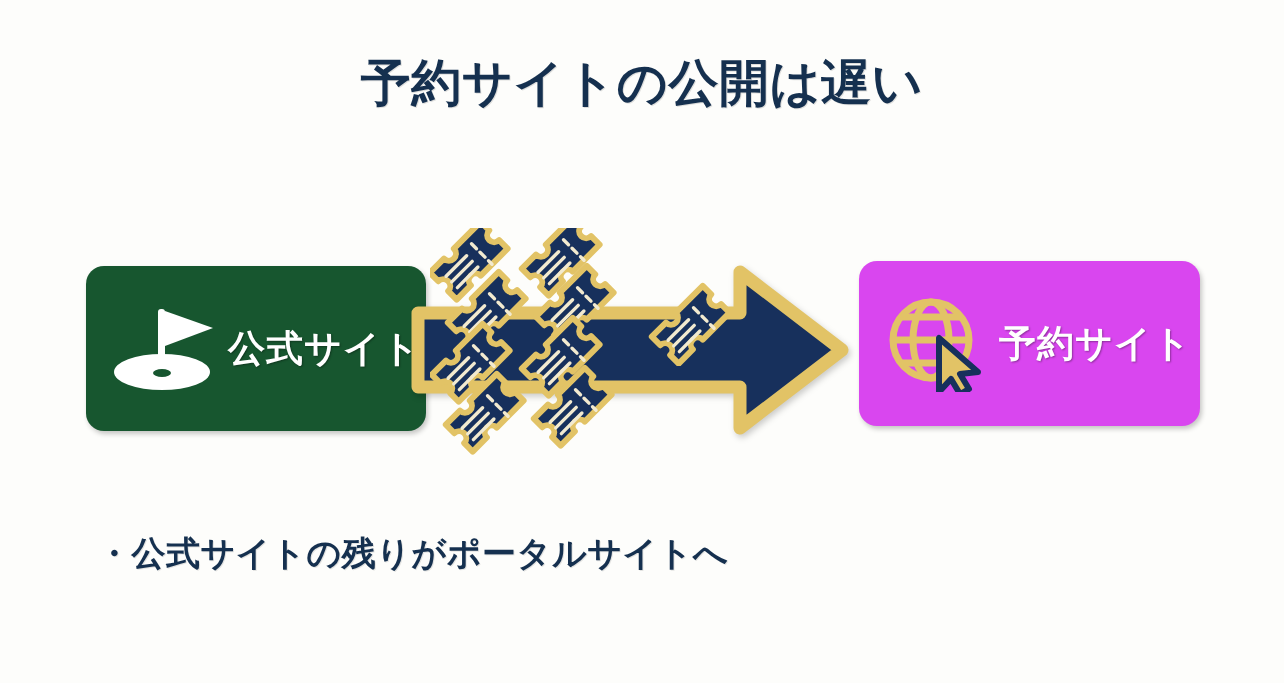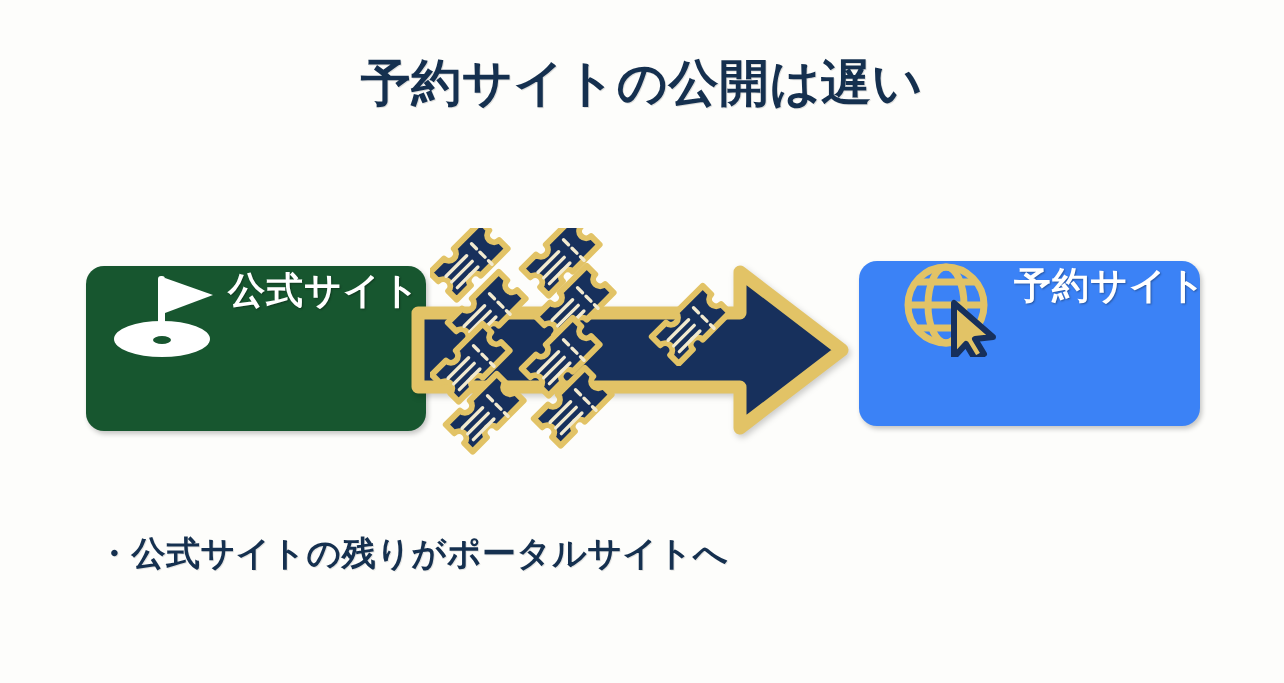--- a/index.html
+++ b/index.html
@@ -34,39 +34,39 @@
     letter-spacing: 0.5px;
     text-shadow: 1px 1px 0 rgba(0,0,0,0.12);
     white-space: nowrap;
   }
 
   
   .node-box {
     position: absolute;
     border-radius: 18px;
     display: flex;
-    align-items: flex-start;
+    align-items: center;
     box-sizing: border-box;
     box-shadow: 2px 3px 5px rgba(0,0,0,0.22);
   }
   #official-site-box {
     left: 86px;
     top: 266px;
     width: 340px;
     height: 165px;
     background: #17562f;
     padding-left: 22px;
   }
   #reservation-site-box {
     left: 859px;
     top: 261px;
     width: 341px;
     height: 165px;
-    background: #3b82f6;
-    padding-left: 39px;
+    background: #d946ef;
+    padding-left: 24px;
   }
   .node-label {
     font-size: 37px;
     font-weight: bold;
     color: #ffffff;
     letter-spacing: 1px;
     margin-left: 12px;
     text-shadow: 1px 1px 2px rgba(0,0,0,0.35);
     white-space: nowrap;
   }

